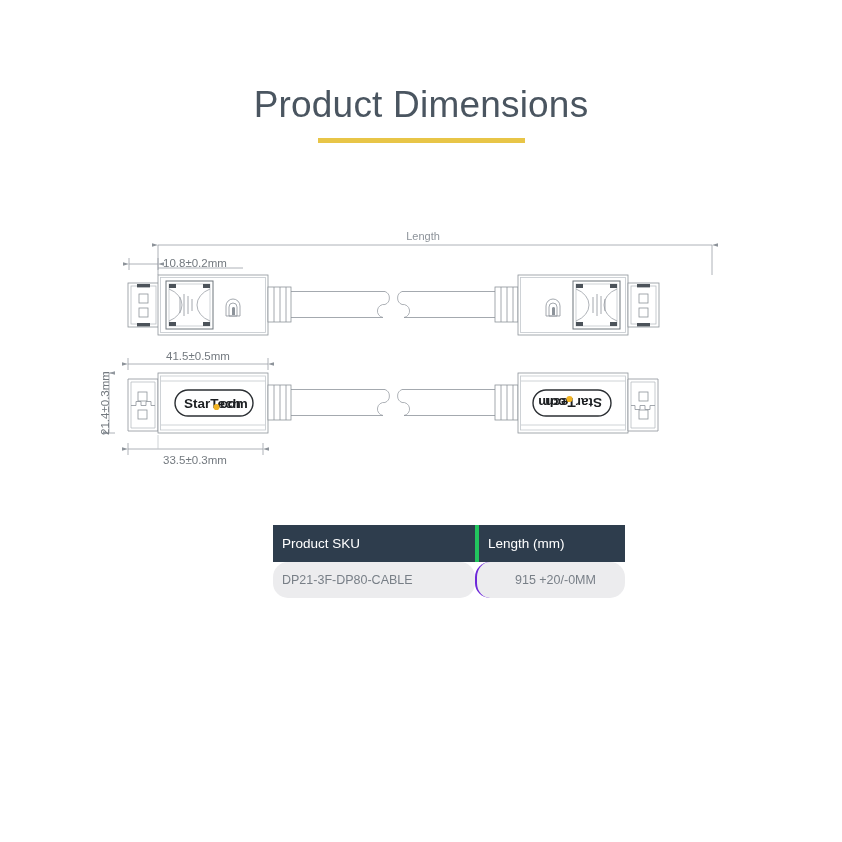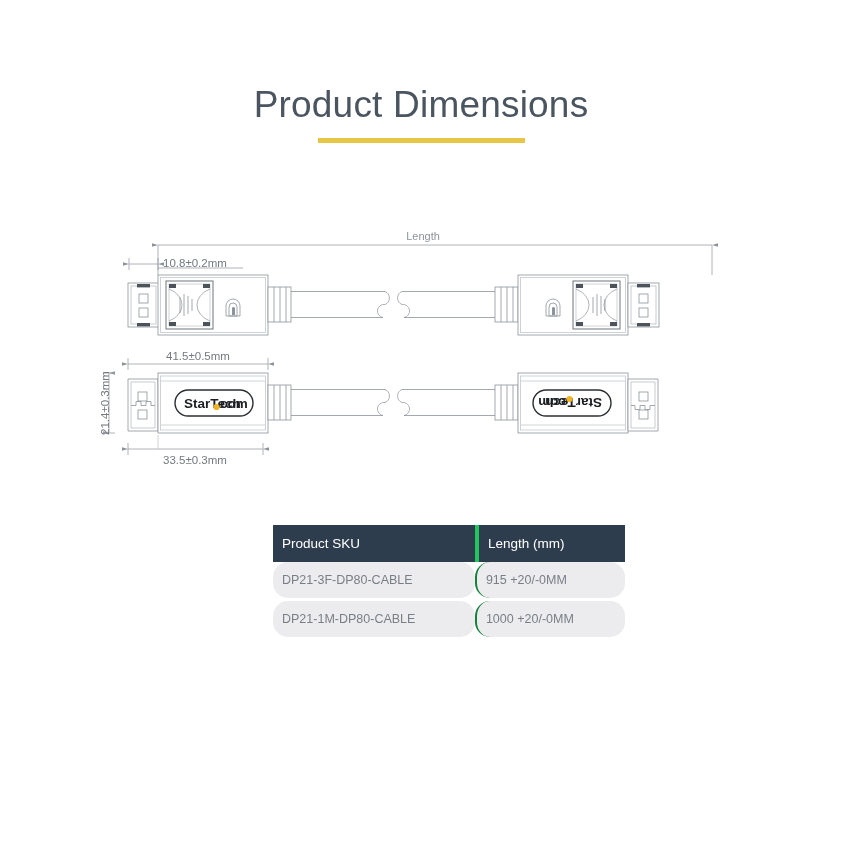--- a/index.html
+++ b/index.html
@@ -64,21 +64,21 @@
   #spec-table th.col-len { width: 123px; border-left: 4px solid #22c55e; }
   #spec-table td {
     background: #ececee;
     color: #787f87;
     font-size: 12.5px;
     font-weight: 400;
     padding: 11px 0 11px 9px;
     vertical-align: middle;
     border-radius: 15px;
   }
-  #spec-table td.cell-len { border-left: 2px solid #15803d; }
+  #spec-table td.cell-len { border-left: 2px solid #6d28d9; text-align: center; }
   #spec-table tr.spacer td {
     background: #ffffff;
     padding: 0; height: 3px;
     border: none;
   }
 </style>
 </head>
 <body>
 
 <div id="page">
@@ -310,20 +310,16 @@
     </thead>
     <tbody>
       <tr>
         <td>DP21-3F-DP80-CABLE</td>
         <td class="cell-len">915 +20/-0MM</td>
       </tr>
       <tr class="spacer">
         <td></td>
           <td></td>
       </tr>
-      <tr>
-        <td>DP21-1M-DP80-CABLE</td>
-        <td class="cell-len">1000 +20/-0MM</td>
-      </tr>
     </tbody>
   </table>
 
 </div>
 
 </body></html>

